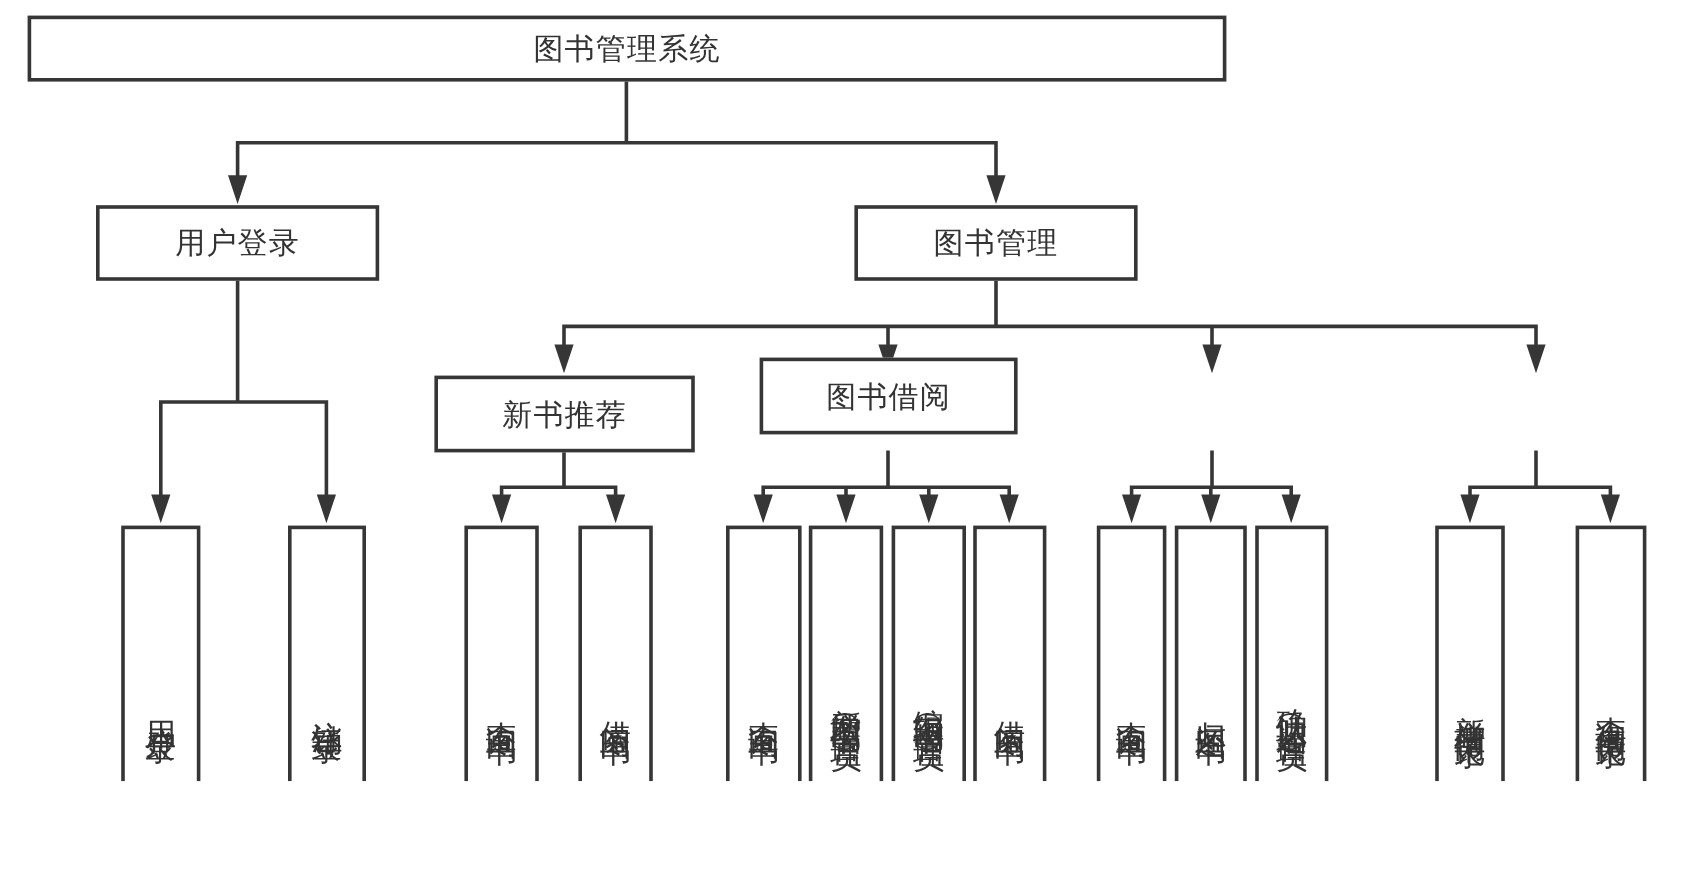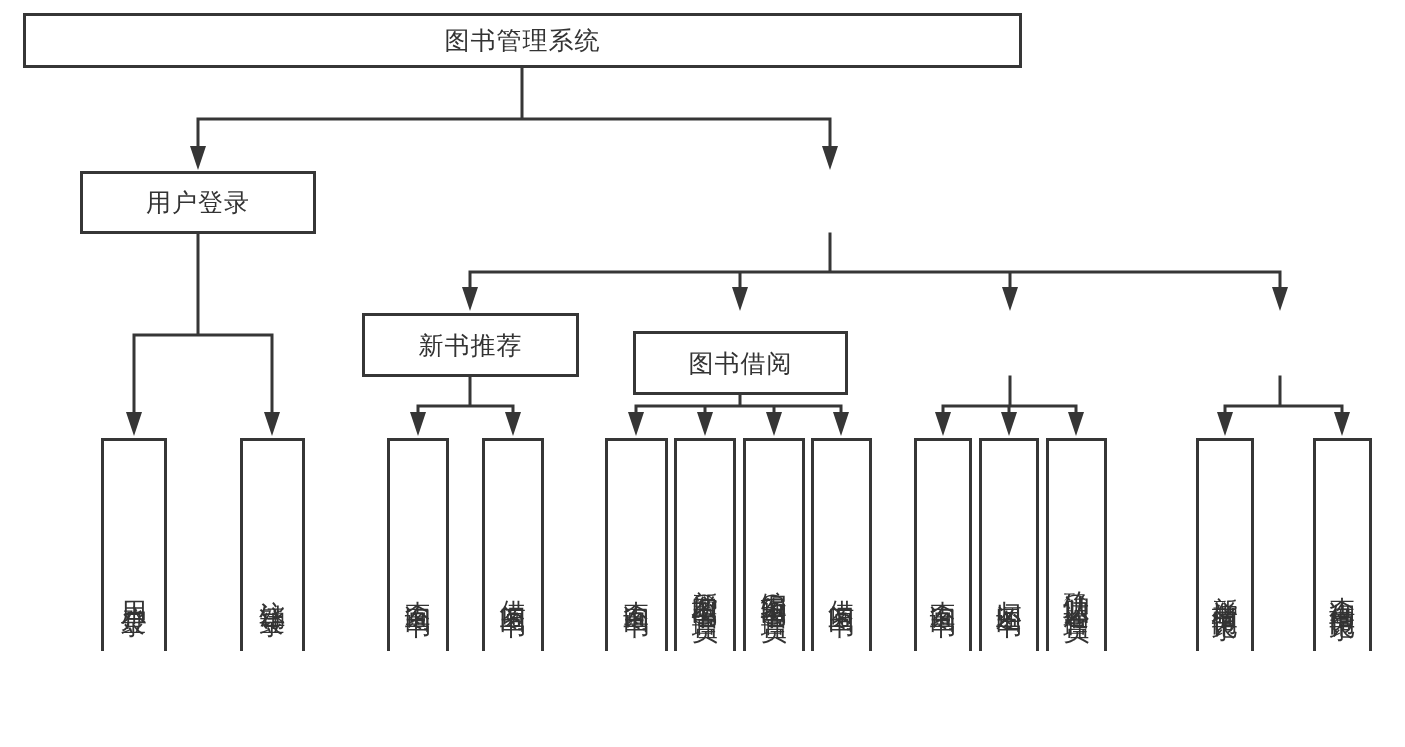--- a/index.html
+++ b/index.html
@@ -96,25 +96,28 @@
     </g>
   </svg>
 
   <div class="node h" style="left:23px; top:13px; width:999px; height:55px">
     <span>图书管理系统</span>
   </div>
 
   <div class="node h" style="left:80px; top:171px; width:236px; height:63px">
     <span>用户登录</span>
   </div>
+  <div class="node h" style="left:712px; top:171px; width:236px; height:63px">
+    <span>图书管理</span>
+  </div>
 
   <div class="node h" style="left:362px; top:313px; width:217px; height:64px">
     <span>新书推荐</span>
   </div>
-  <div class="node h" style="left:633px; top:331px; width:215px; height:64px">
+  <div class="node h" style="left:633px; top:298px; width:215px; height:64px">
     <span>图书借阅</span>
   </div>
 
   <div class="node v" style="left:101px; top:438px; width:66px; height:300px">
     <span>用户登录</span>
   </div>
   <div class="node v" style="left:240px; top:438px; width:65px; height:300px">
     <span>注销登录</span>
   </div>
 

